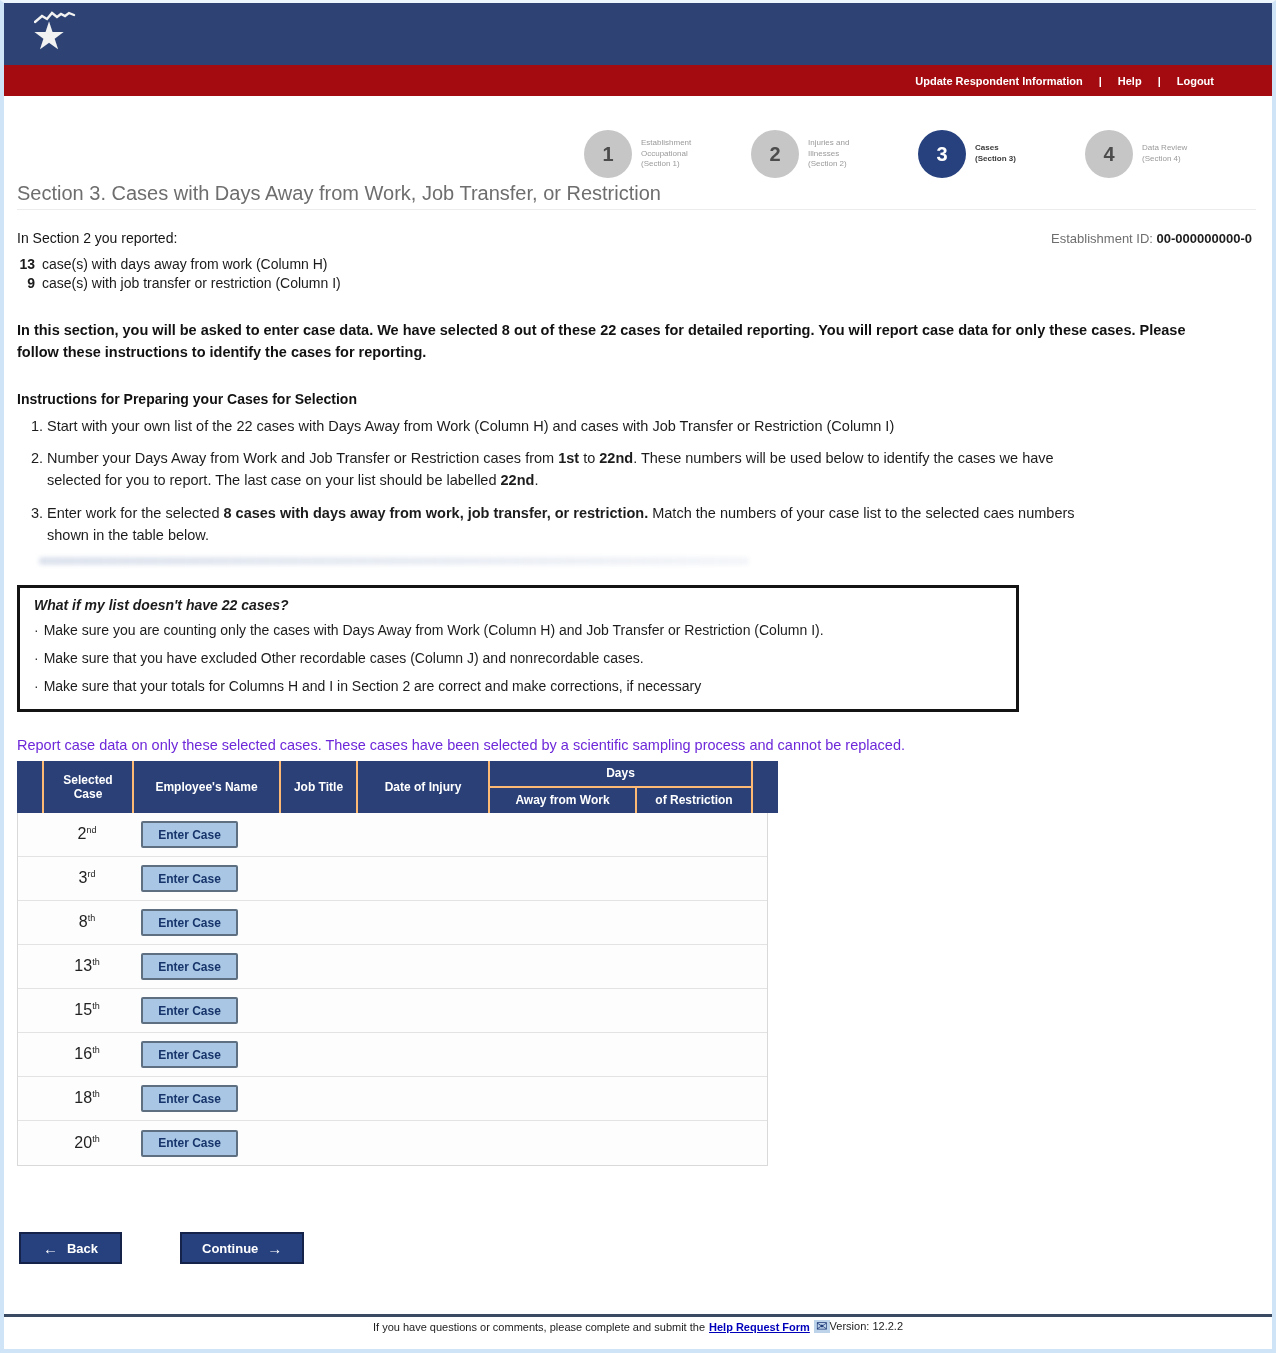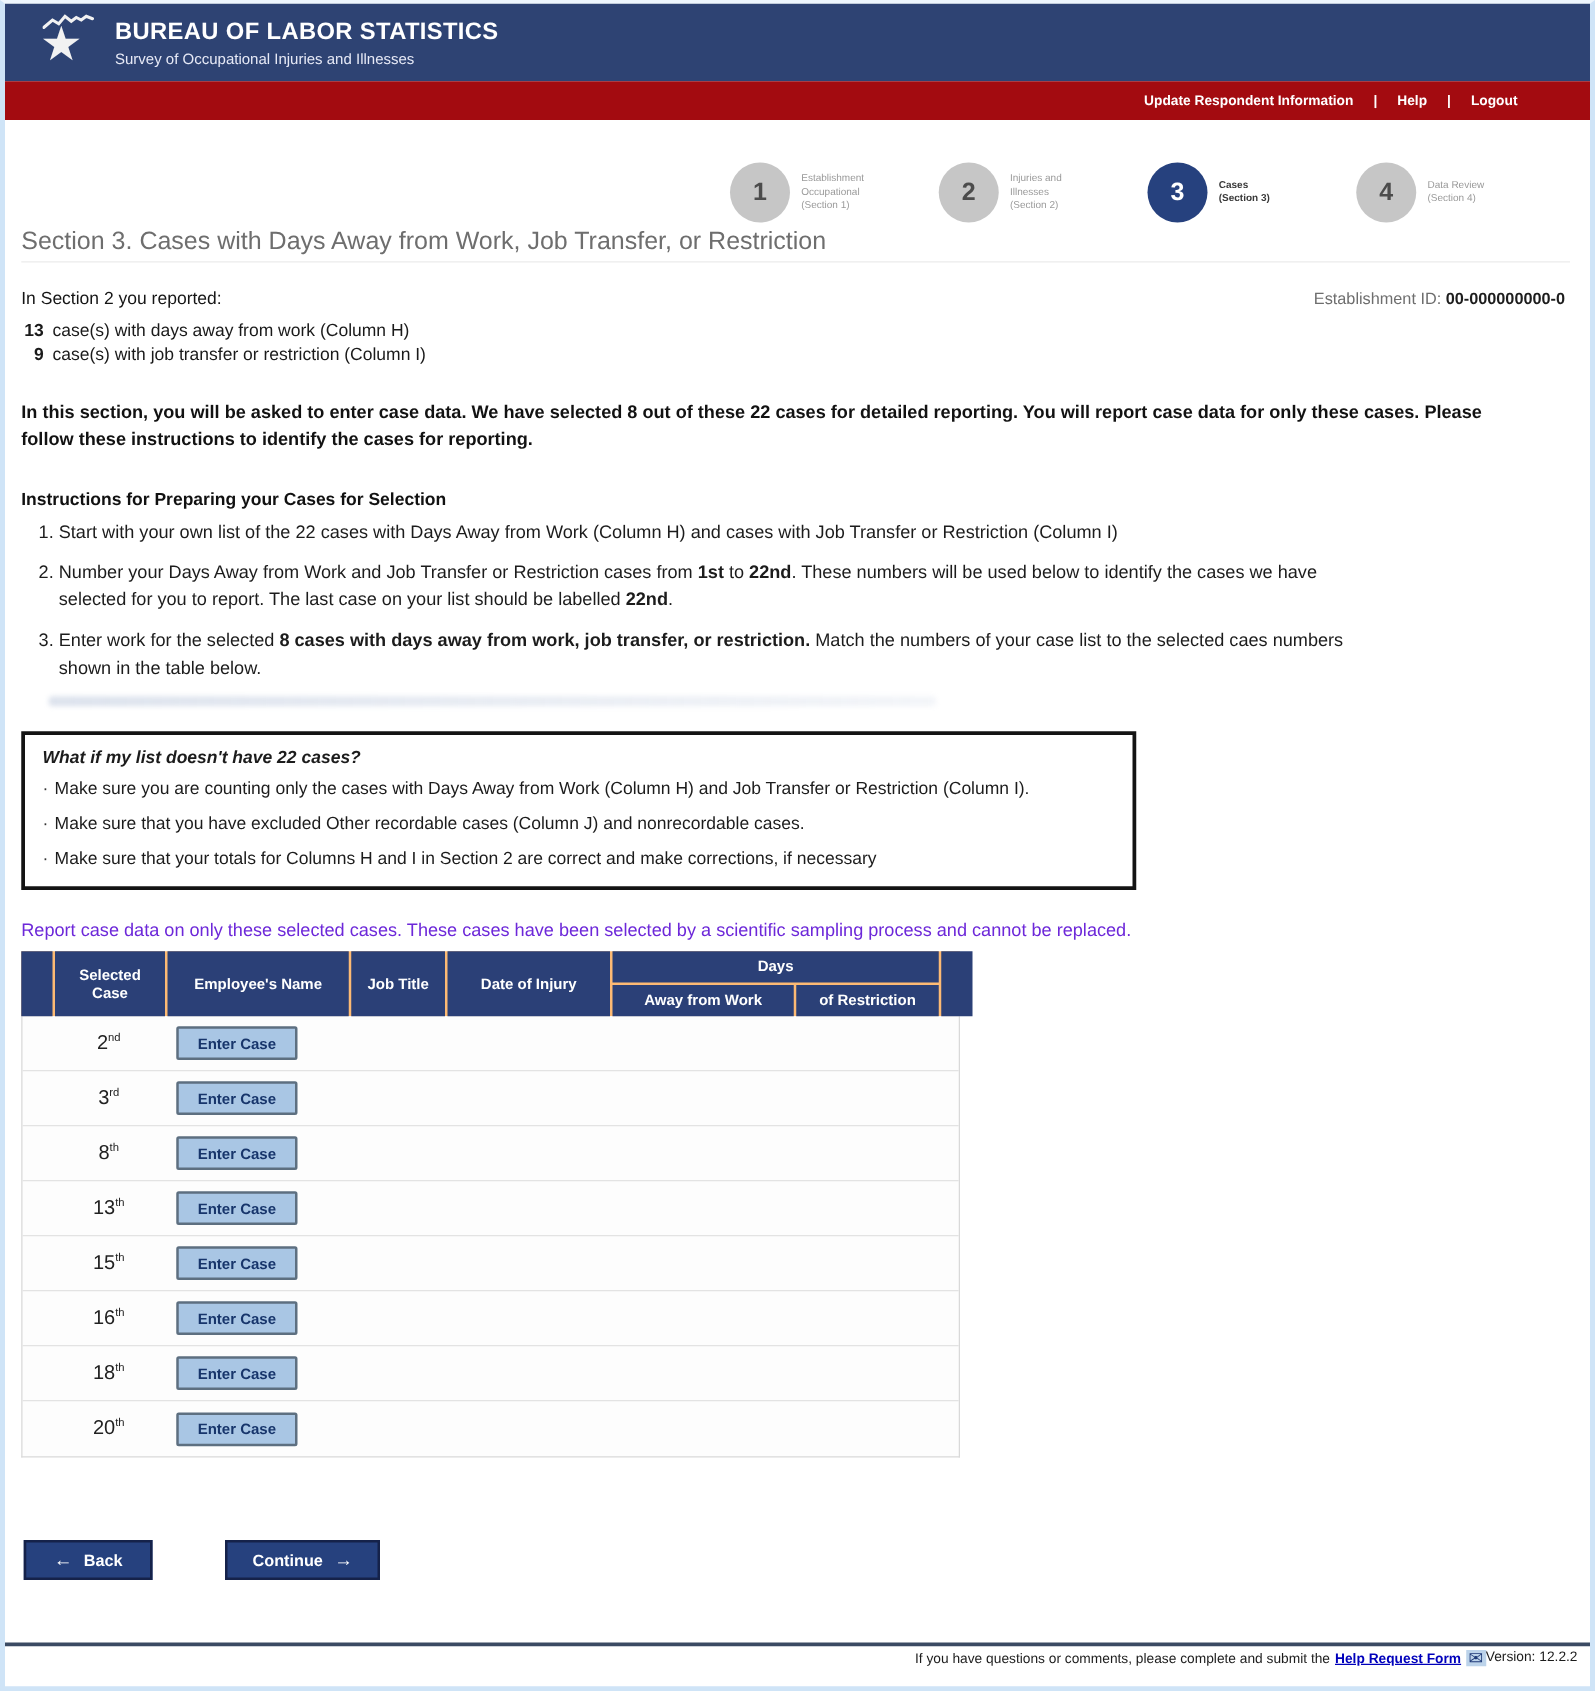--- a/index.html
+++ b/index.html
@@ -59,21 +59,21 @@
   .intro-para { margin-top:26px; font-weight:bold; font-size:14.5px; line-height:1.55; color:#121212; max-width:1190px; }
   .instructions-title { font-weight:bold; font-size:14px; margin-top:27px; color:#111; }
   ol.instructions { margin:9px 0 0 30px; padding:0; font-size:14.5px; line-height:1.5; color:#1c1c1c; max-width:1030px; }
   ol.instructions li { margin-bottom:11px; }
   .artifact {
     height:8px; width:710px; margin:0 0 0 22px;
     background:linear-gradient(90deg, rgba(140,160,195,.30), rgba(140,160,195,.10));
     filter:blur(2px); border-radius:3px;
   }
   .faq {
-    border:3px solid #141414; margin-top:20px; width:892px;
+    border:3px solid #141414; margin-top:20px; width:1002px;
     padding:9px 14px 13px; font-size:14px; color:#1c1c1c;
   }
   .faq-q { font-style:italic; font-weight:bold; margin-bottom:8px; }
   .faq-line { margin-bottom:9px; line-height:1.35; }
   .faq-line:last-child { margin-bottom:0; }
   .faq-line::before { content:"\00b7"; margin-right:5px; color:#333; }
   .table-caption { margin-top:25px; font-size:14.5px; color:#6d28d9; }
   
   .thead {
     margin-top:8px;
@@ -109,43 +109,39 @@
   .btn-nav {
     background:#26417e; color:#fff; font-weight:bold; font-size:13px;
     border:2px solid #15224a; padding:0 20px; height:32px; min-width:103px;
     display:flex; align-items:center; justify-content:center; gap:9px;
     font-family:"Liberation Sans", sans-serif; cursor:pointer;
   }
   .btn-arrow { font-size:15px; line-height:1; }
   
   .footer-rule { border-top:3px solid #3b4a63; margin-top:auto; }
   .footer {
-    display:flex; justify-content:flex-end; align-items:flex-start;
+    display:flex; justify-content:center; align-items:flex-start;
     font-size:11px; padding:3px 6px 16px 10px; color:#1c1c1c;
   }
   .footer-left { display:flex; align-items:center; gap:4px; }
   .help-link { color:#0000bb; font-weight:bold; text-decoration:underline; cursor:pointer; }
   .envelope-icon { color:#1f3a78; font-size:14px; background:#bcd3ea; padding:0 2px; line-height:13px; }
   .version { color:#1c1c1c; padding-right:4px; }
 </style>
 </head>
 <body>
 
 <div class="frame">
 
   <div class="brandbar">
     <div class="logo-box">
       <svg width="42" height="14" viewBox="0 0 42 14">
         <polyline points="1,12 8,6 13,9 18,3 23,7 27,4 31,6 35,3 40,5" fill="none" stroke="#f2f2f2" stroke-width="2.4" stroke-linecap="round"></polyline>
       </svg>
       <span class="logo-star">★</span>
-    </div>
-    <div class="brand-text">
-      <span class="brand-title">BUREAU OF LABOR STATISTICS</span>
-      <span class="brand-subtitle">Survey of Occupational Injuries and Illnesses</span>
     </div>
   </div>
 
   <div class="rednav">
     <span class="navlink">Update Respondent Information</span>
     <span class="navsep">|</span>
     <span class="navlink">Help</span>
     <span class="navsep">|</span>
     <span class="navlink">Logout</span>
   </div>

